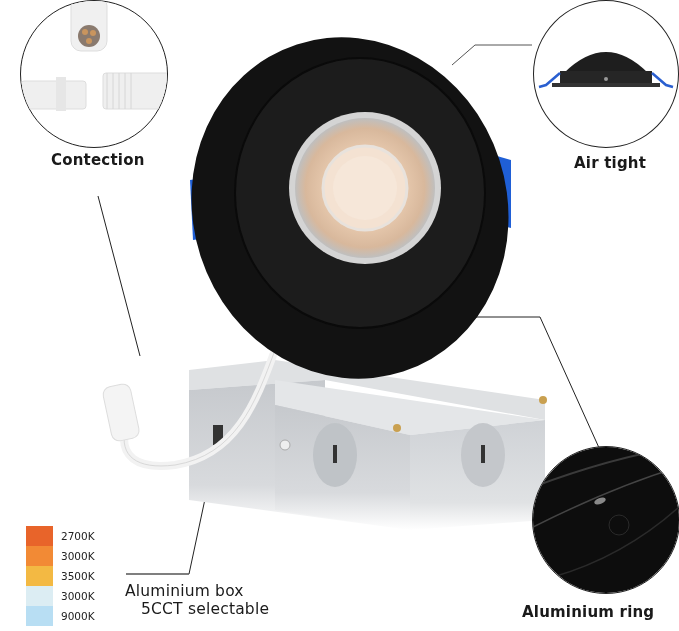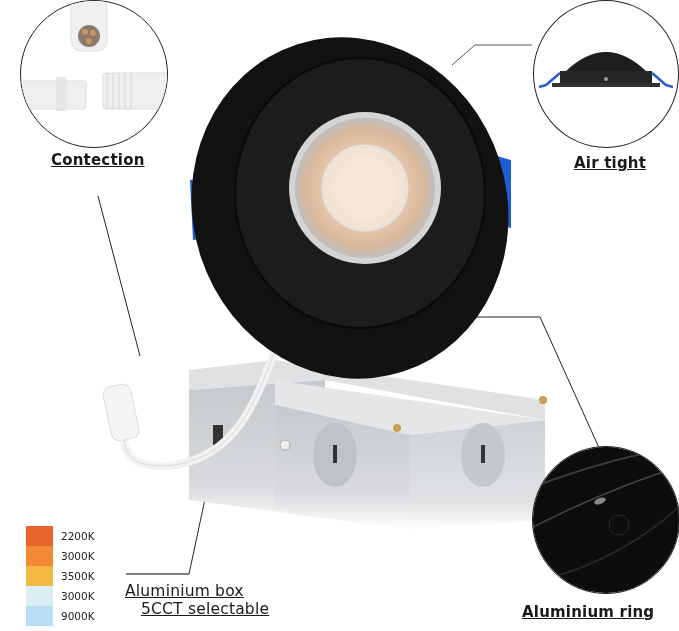--- a/index.html
+++ b/index.html
@@ -1,18 +1,18 @@
 <!DOCTYPE html>
 <html><head>
 <meta charset="utf-8">
 <style>
   html, body { margin: 0; padding: 0; background: #ffffff; }
   body { width: 679px; height: 631px; position: relative; overflow: hidden; font-family: "DejaVu Sans", sans-serif; }
   .abs { position: absolute; }
-  .label { position: absolute; font-weight: bold; color: #1a1a1a; font-size: 15px; white-space: nowrap; letter-spacing: 0.2px; text-decoration: underline; }
+  .label { position: absolute; font-weight: bold; color: #1a1a1a; font-size: 15px; white-space: nowrap; letter-spacing: 0.2px; }
   .circle { position: absolute; border-radius: 50%; border: 1px solid #222; overflow: hidden; background: #fff; }
   .swatch { width: 27px; height: 20px; }
   .cct-label { font-size: 10.5px; color: #222; height: 20px; line-height: 20px; }
 </style>
 </head>
 <body>
 
 <svg class="abs" style="left:0;top:0" width="679" height="631">
   <line x1="98" y1="196" x2="140" y2="356" stroke="#222" stroke-width="1"></line>
   <line x1="452" y1="65" x2="475" y2="45" stroke="#555" stroke-width="1"></line>
@@ -134,19 +134,19 @@
 
 <div class="abs" style="left:26px;top:526px;display:flex;">
   <div>
     <div class="swatch" style="background:#e8642a"></div>
     <div class="swatch" style="background:#f28a35"></div>
     <div class="swatch" style="background:#f3b943"></div>
     <div class="swatch" style="background:#dcedf3"></div>
     <div class="swatch" style="background:#b8def3"></div>
   </div>
   <div style="margin-left:8px;">
-    <div class="cct-label">2200K</div>
+    <div class="cct-label">2700K</div>
     <div class="cct-label">3000K</div>
     <div class="cct-label">3500K</div>
     <div class="cct-label">3000K</div>
     <div class="cct-label">9000K</div>
   </div>
 </div>
 
 </body></html>

